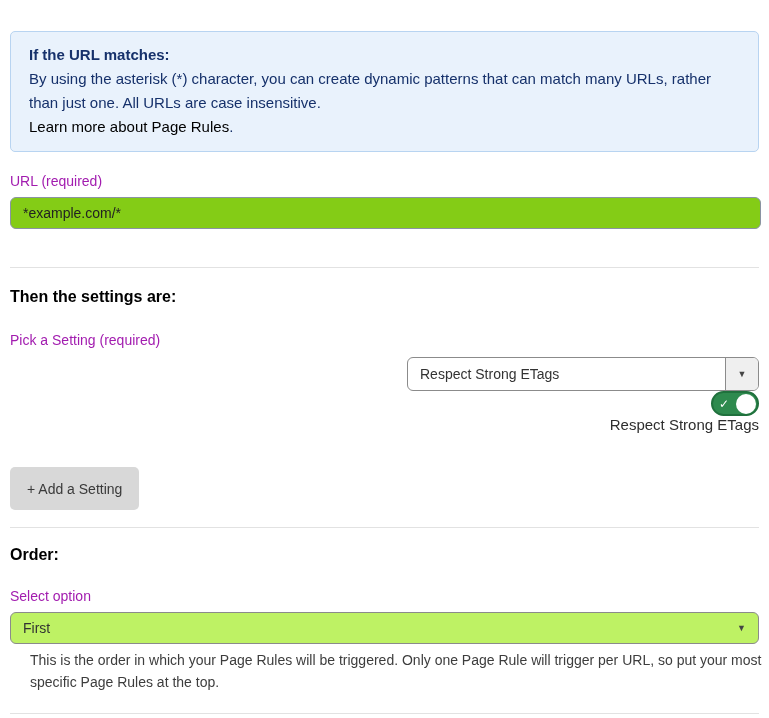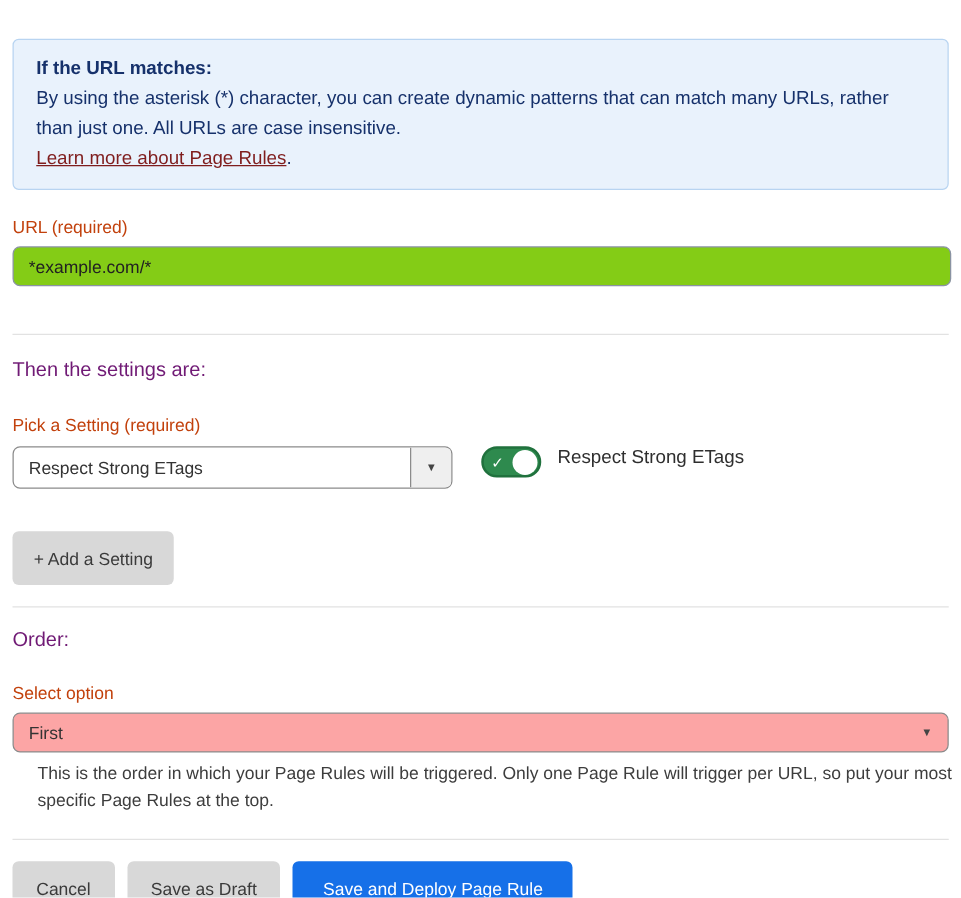--- a/index.html
+++ b/index.html
@@ -25,28 +25,27 @@
     background: #e9f2fc;
     border: 1px solid #b8d4f1;
     border-radius: 5px;
     padding: 11px 18px 12px 18px;
     color: #16316b;
     font-size: 15px;
     line-height: 24px;
   }
   .info-box .info-heading { font-weight: 700; }
   .info-box .info-link {
-    color: #7f1d1d;
-    text-decoration: underline;
+    color: #000000;
     cursor: pointer;
   }
 
   .field-label {
     font-size: 14px;
-    color: #c2410c;
+    color: #a21caf;
     margin-top: 21px;
   }
 
   .url-input {
     display: block;
     width: 751px;
     height: 32px;
     margin-top: 8px;
     background: #84cc16;
     border: 1px solid #8a93a2;
@@ -62,30 +61,31 @@
     border: none;
     border-top: 1px solid #e2e2e2;
     height: 0;
   }
   .divider.d1 { margin-top: 38px; }
   .divider.d2 { margin-top: 17px; }
   .divider.d3 { margin-top: 20px; }
 
   .section-heading {
     font-size: 16px;
-    font-weight: 400;
-    color: #701a75;
+    font-weight: 700;
+    color: #000000;
     margin-top: 20px;
   }
   .section-heading.order { margin-top: 18px; }
 
   .setting-row {
     display: flex;
-    align-items: flex-start;
+    align-items: flex-end;
     margin-top: 9px;
+    flex-direction: column;
   }
 
   .setting-select {
     display: flex;
     align-items: stretch;
     width: 352px;
     height: 34px;
     border: 1px solid #8b8b8b;
     border-radius: 6px;
     overflow: hidden;
@@ -164,21 +164,21 @@
   .add-setting-btn { margin-top: 34px; padding: 0 17px; }
 
   .order-select {
     display: flex;
     align-items: center;
     width: 749px;
     height: 32px;
     margin-top: 8px;
     border: 1px solid #8b8b8b;
     border-radius: 6px;
-    background: #fca5a5;
+    background: #bef264;
     padding: 0 12px;
     cursor: pointer;
   }
   .order-select .select-value {
     flex: 1;
     font-size: 14px;
     color: #333333;
   }
   .order-select .order-caret { color: #444444; font-size: 9px; }
 

